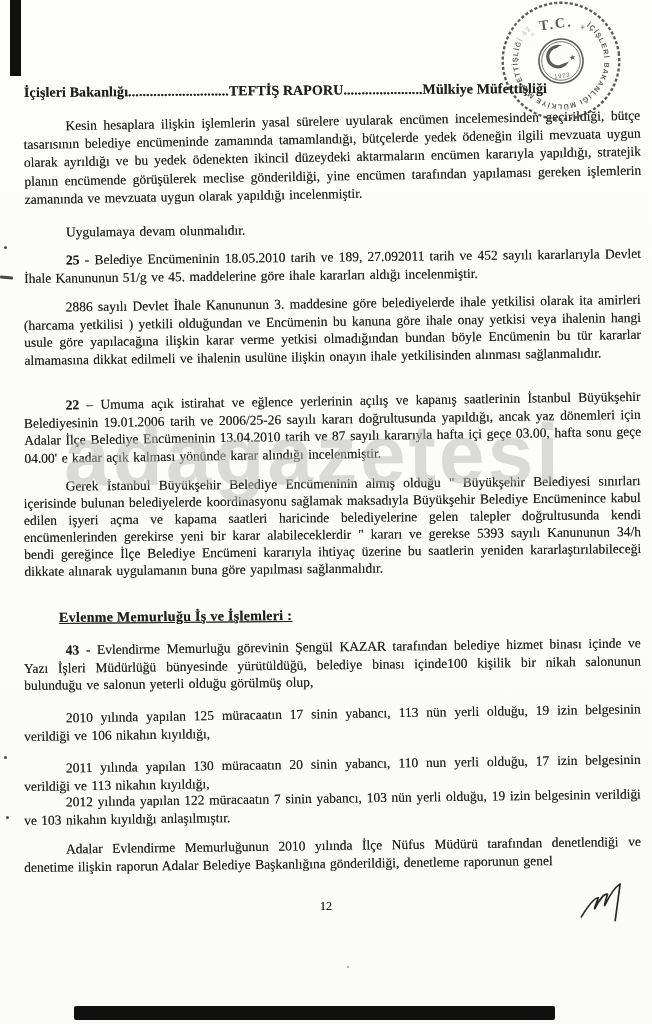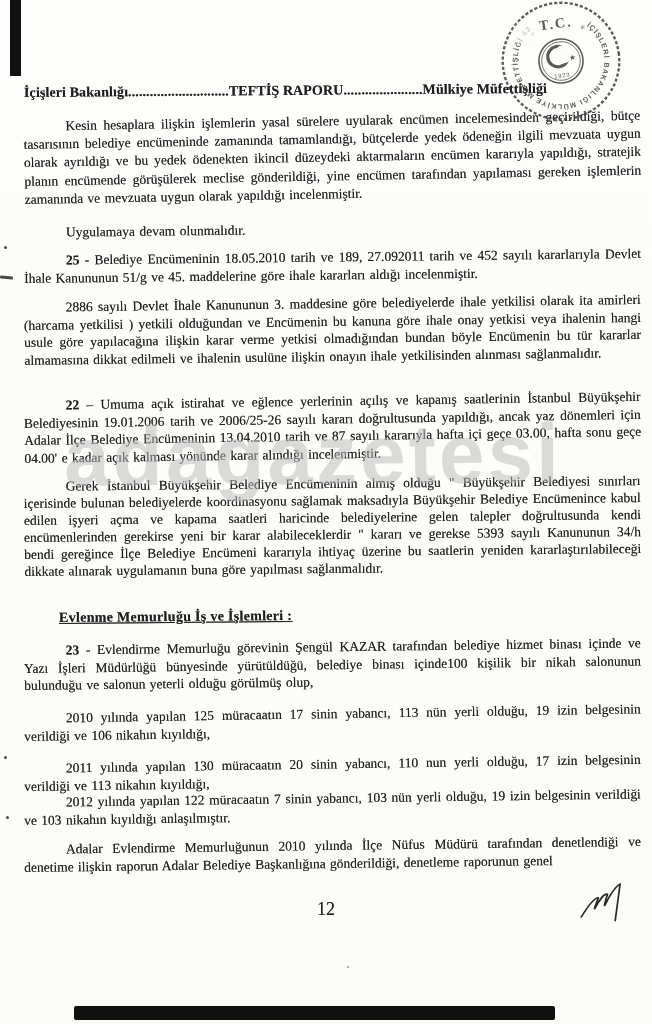--- a/index.html
+++ b/index.html
@@ -20,21 +20,21 @@
     text-shadow:0 0 .6px rgba(20,20,20,.62);word-spacing:1px;
     transform-origin:0 50%;
   }
   .sechead{
     position:absolute;left:59px;top:610px;margin:0;
     font-size:14px;font-weight:bold;text-decoration:underline;letter-spacing:.3px;
     text-shadow:0 0 .6px rgba(20,20,20,.62);transform:rotate(-.5deg);transform-origin:0 50%;
   }
   .pagenum{
     position:absolute;left:0;top:899px;width:652px;margin:0;text-align:center;
-    font-size:18px;text-shadow:0 0 .5px rgba(20,20,20,.6);
+    font-size:12px;text-shadow:0 0 .5px rgba(20,20,20,.6);
   }
   .watermark{
     position:absolute;left:64px;top:414px;width:560px;z-index:5;
     font-family:"Liberation Sans",sans-serif;font-weight:bold;
     font-size:82px;line-height:1;letter-spacing:3px;
     color:#bcbcbc;opacity:.52;transform:rotate(-.4deg) scaleY(1.02);
     pointer-events:none;user-select:none;
   }
   .seal{position:absolute;left:498px;top:-2px;width:126px;height:126px;z-index:6;opacity:.85;}
   .paraph{position:absolute;left:579px;top:882px;width:48px;height:46px;transform:rotate(3deg);}
@@ -70,21 +70,21 @@
   <p class="para" style="top:252px;transform:rotate(-.65deg)"><b class="pnum">25</b><span> - Belediye Encümeninin 18.05.2010 tarih ve 189, 27.092011 tarih ve 452 sayılı kararlarıyla Devlet İhale Kanununun 51/g ve 45. maddelerine göre ihale kararları aldığı incelenmiştir.</span></p>
 
   <p class="para" style="top:299px;transform:rotate(-.75deg)">2886 sayılı Devlet İhale Kanununun 3. maddesine göre belediyelerde ihale yetkilisi olarak ita amirleri (harcama yetkilisi ) yetkili olduğundan ve Encümenin bu kanuna göre ihale onay yetkisi veya ihalenin hangi usule göre yapılacağına ilişkin karar verme yetkisi olmadığından bundan böyle Encümenin bu tür kararlar almamasına dikkat edilmeli ve ihalenin usulüne ilişkin onayın ihale yetkilisinden alınması sağlanmalıdır.</p>
 
   <p class="para" style="top:397px;transform:rotate(-.85deg)"><b class="pnum">22</b><span> – Umuma açık istirahat ve eğlence yerlerinin açılış ve kapanış saatlerinin İstanbul Büyükşehir Belediyesinin 19.01.2006 tarih ve 2006/25-26 sayılı kararı doğrultusunda yapıldığı, ancak yaz dönemleri için Adalar İlçe Belediye Encümeninin 13.04.2010 tarih ve 87 sayılı kararıyla hafta içi geçe 03.00, hafta sonu geçe 04.00' e kadar açık kalması yönünde karar alındığı incelenmiştir.</span></p>
 
   <p class="para" style="top:479px;line-height:16.9px;transform:rotate(-.55deg)">Gerek İstanbul Büyükşehir Belediye Encümeninin almış olduğu " Büyükşehir Belediyesi sınırları içerisinde bulunan belediyelerde koordinasyonu sağlamak maksadıyla Büyükşehir Belediye Encümenince kabul edilen işyeri açma ve kapama saatleri haricinde belediyelerine gelen talepler doğrultusunda kendi encümenlerinden gerekirse yeni bir karar alabileceklerdir " kararı ve gerekse 5393 sayılı Kanununun 34/h bendi gereğince İlçe Belediye Encümeni kararıyla ihtiyaç üzerine bu saatlerin yeniden kararlaştırılabileceği dikkate alınarak uygulamanın buna göre yapılması sağlanmalıdır.</p>
 
   <p class="sechead">Evlenme Memurluğu İş ve İşlemleri :</p>
 
-  <p class="para" style="top:642px;transform:rotate(-.7deg)"><b class="pnum">23</b><span> - Evlendirme Memurluğu görevinin Şengül KAZAR tarafından belediye hizmet binası içinde ve Yazı İşleri Müdürlüğü bünyesinde yürütüldüğü, belediye binası içinde100 kişilik bir nikah salonunun bulunduğu ve salonun yeterli olduğu görülmüş olup,</span></p>
+  <p class="para" style="top:642px;transform:rotate(-.7deg)"><b class="pnum">43</b><span> - Evlendirme Memurluğu görevinin Şengül KAZAR tarafından belediye hizmet binası içinde ve Yazı İşleri Müdürlüğü bünyesinde yürütüldüğü, belediye binası içinde100 kişilik bir nikah salonunun bulunduğu ve salonun yeterli olduğu görülmüş olup,</span></p>
 
   <p class="para" style="top:710px;transform:rotate(-.9deg)">2010 yılında yapılan 125 müracaatın 17 sinin yabancı, 113 nün yerli olduğu, 19 izin belgesinin verildiği ve 106 nikahın kıyıldığı,</p>
 
   <p class="para" style="top:760px;transform:rotate(-.85deg)">2011 yılında yapılan 130 müracaatın 20 sinin yabancı, 110 nun yerli olduğu, 17 izin belgesinin verildiği ve 113 nikahın kıyıldığı,</p>
 
   <p class="para" style="top:794px;transform:rotate(-.8deg)">2012 yılında yapılan 122 müracaatın 7 sinin yabancı, 103 nün yerli olduğu, 19 izin belgesinin verildiği ve 103 nikahın kıyıldığı anlaşılmıştır.</p>
 
   <p class="para" style="top:841px;transform:rotate(-.75deg)">Adalar Evlendirme Memurluğunun 2010 yılında İlçe Nüfus Müdürü tarafından denetlendiği ve denetime ilişkin raporun Adalar Belediye Başkanlığına gönderildiği, denetleme raporunun genel</p>
 
   <div class="watermark">adagazetesi</div>

